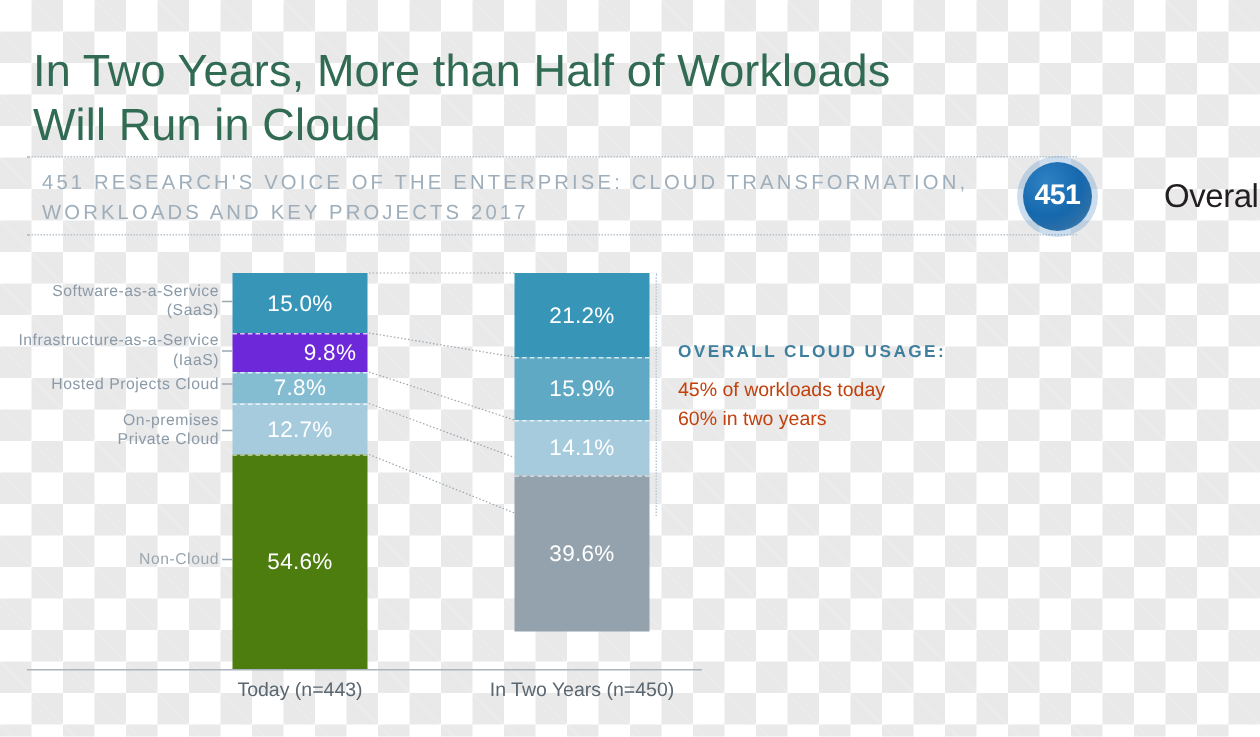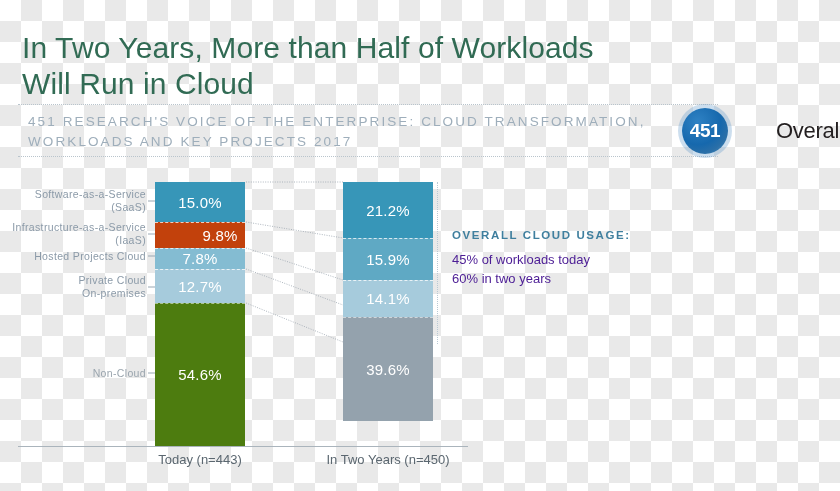--- a/index.html
+++ b/index.html
@@ -122,21 +122,21 @@
   
   .callout-rule {
     position: absolute; left: 437px; top: 182px; width: 0; height: 162px;
     border-left: 1px dotted #b9c9d4;
   }
   .callout { position: absolute; left: 452px; top: 228px; width: 180px; }
   .callout-head {
     font-size: 11.5px; line-height: 15px; letter-spacing: 1.6px;
     color: #3f7f9e; font-weight: 700; text-transform: uppercase;
   }
-  .callout-line { font-size: 13px; line-height: 19px; color: #4c1d95; }
+  .callout-line { font-size: 13px; line-height: 19px; color: #c2410c; }
 
   
   .connectors { position: absolute; left: 0; top: 0; width: 840px; height: 491px; pointer-events: none; }
 </style>
 </head>
 <body>
 
 <div class="stage">
 
   <div class="title">In Two Years, More than Half of Workloads Will Run in Cloud</div>
@@ -157,21 +157,21 @@
         <line x1="246" y1="182" x2="343" y2="182"></line>
         <line x1="246" y1="222" x2="343" y2="238"></line>
         <line x1="246" y1="248" x2="343" y2="280"></line>
         <line x1="246" y1="269" x2="343" y2="305"></line>
         <line x1="246" y1="303" x2="343" y2="342"></line>
       </g>
     </svg>
 
     <div class="bar today" style="top:182px;">
       <div class="seg" style="height:40px;background:#3796b8;">15.0%</div>
-      <div class="seg" style="height:26px;background:#c2410c;padding-left:40px;">9.8%</div>
+      <div class="seg" style="height:26px;background:#6d28d9;padding-left:40px;">9.8%</div>
       <div class="seg" style="height:21px;background:#84bcd2;">7.8%</div>
       <div class="seg" style="height:34px;background:#a6cbdc;">12.7%</div>
       <div class="seg noncloud" style="height:143px;background:#4d7c0f;">54.6%</div>
     </div>
 
     <div class="bar twoyears" style="top:182px;">
       <div class="seg" style="height:56px;background:#3796b8;">21.2%</div>
       <div class="seg" style="height:42px;background:#5fa9c4;">15.9%</div>
       <div class="seg" style="height:37px;background:#a6cbdc;">14.1%</div>
       <div class="seg noncloud" style="height:104px;background:#94a2ad;">39.6%</div>
@@ -193,22 +193,22 @@
       <div>(IaaS)</div>
       <span class="dash"></span>
     </div>
 
     <div class="cat-label" style="left:0; top:250px; width:146px;">
       <div>Hosted Projects Cloud</div>
       <span class="dash"></span>
     </div>
 
     <div class="cat-label" style="left:0; top:274px; width:146px;">
+      <div>On-premises</div>
       <div>Private Cloud</div>
-      <div>On-premises</div>
       <span class="dash"></span>
     </div>
 
     <div class="cat-label noncloud" style="left:0; top:367px; width:146px;">
       <div>Non-Cloud</div>
       <span class="dash"></span>
     </div>
 
     <div class="callout-rule"></div>
     <div class="callout">

